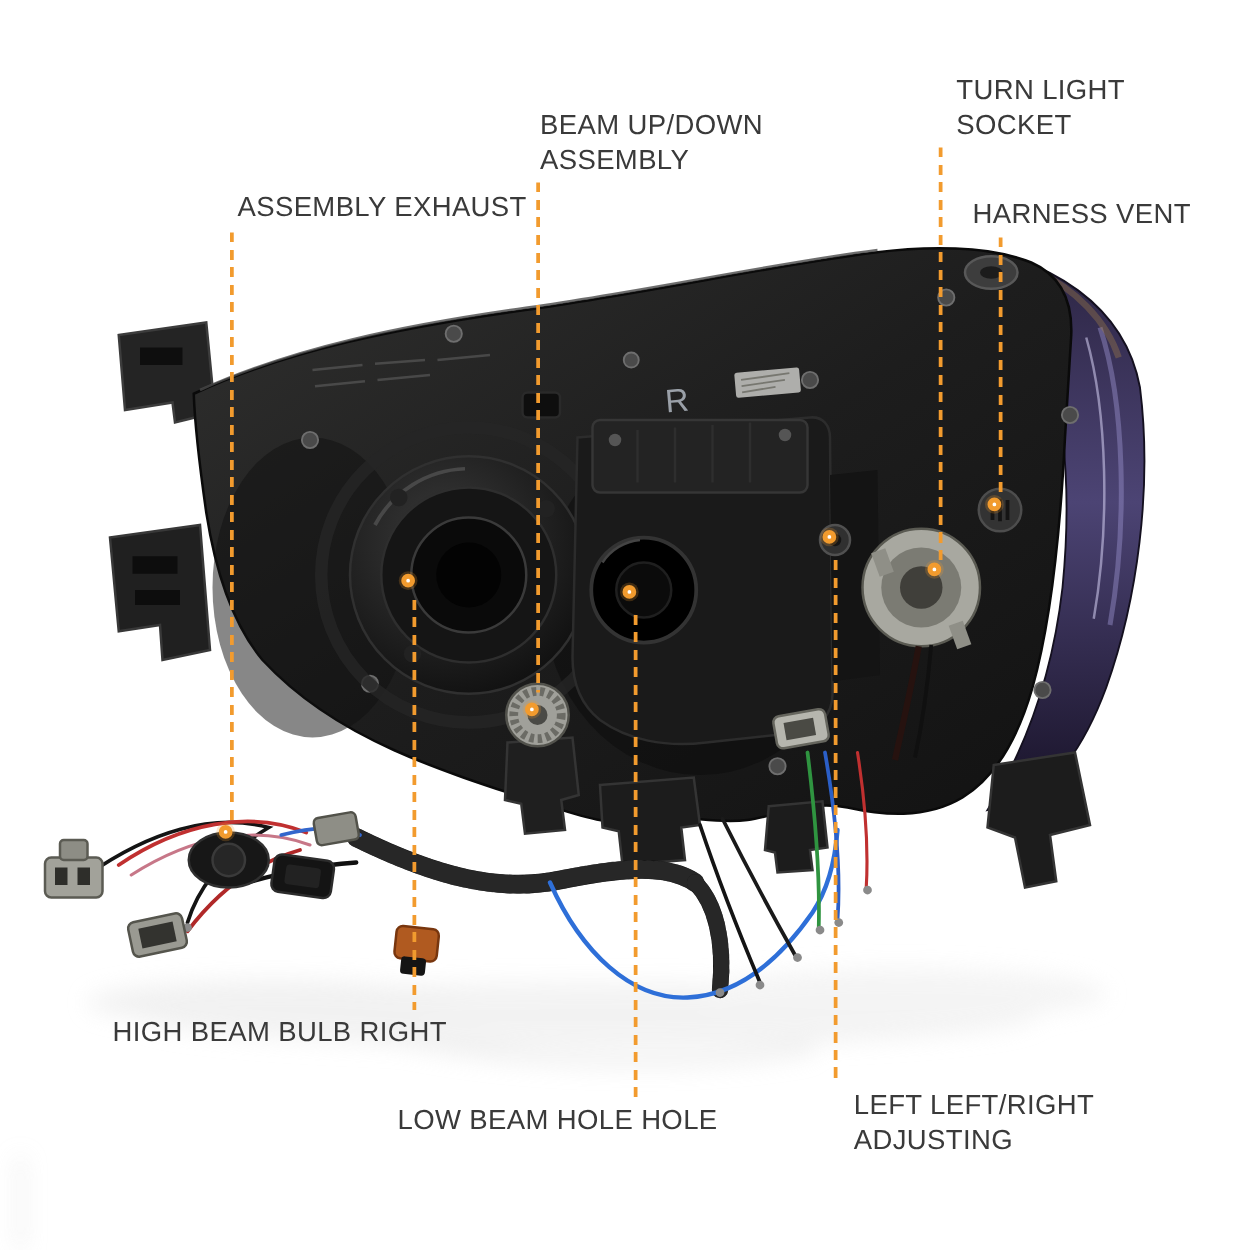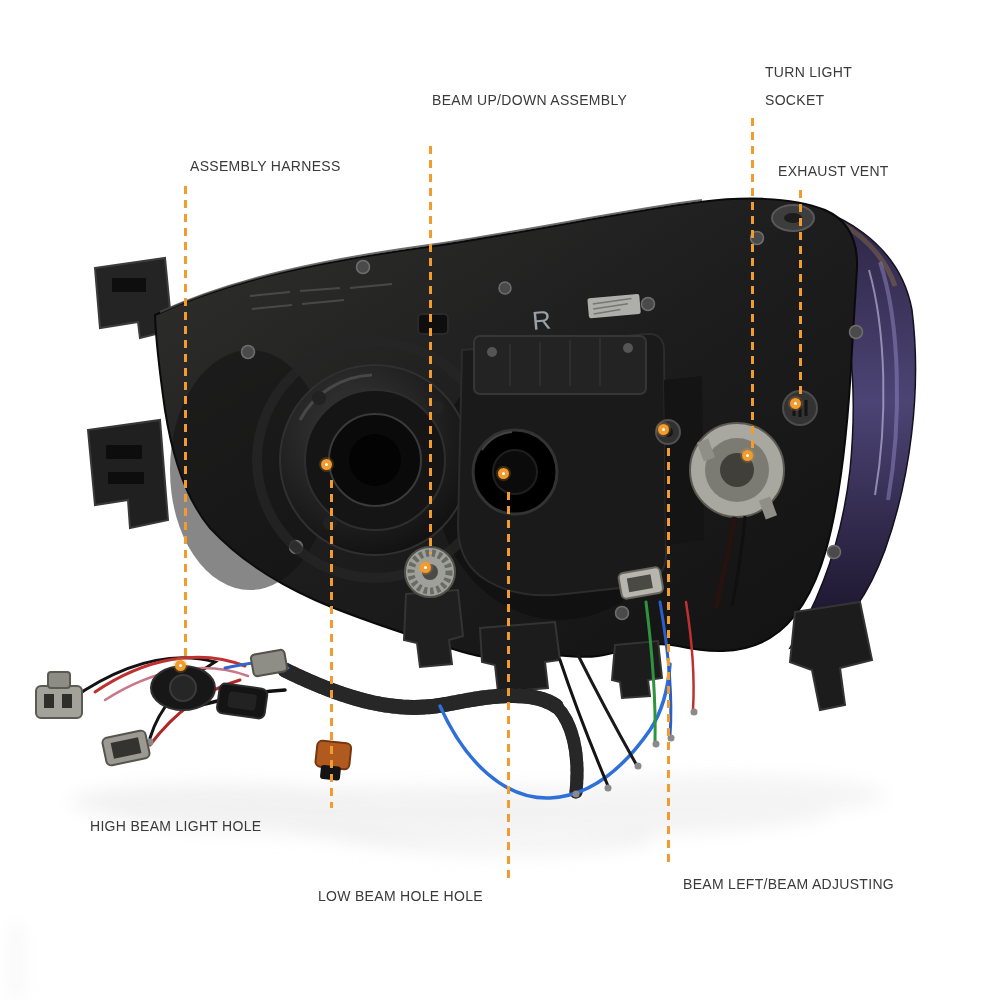--- a/index.html
+++ b/index.html
@@ -8,21 +8,21 @@
     --bg:#ffffff;
   }
   *{margin:0;padding:0;box-sizing:border-box;}
   html,body{width:1000px;height:1000px;background:var(--bg);overflow:hidden;}
   .stage{position:relative;width:1000px;height:1000px;background:var(--bg);
          font-family:"Liberation Sans", sans-serif;}
   .photo{position:absolute;left:0;top:0;width:1000px;height:1000px;}
   .callout-label{
     position:absolute;
     color:var(--label);
-    font-size:14px;
+    font-size:22px;
     line-height:28px;
     letter-spacing:.3px;
     font-weight:400;
     white-space:pre-line;
   }
   .leader{
     position:absolute;
     width:3px;
     background:repeating-linear-gradient(to bottom,var(--accent) 0 8px,transparent 8px 14px);
   }
@@ -247,54 +247,54 @@
         </g>
         <g transform="rotate(-10 641 584)">
           <rect x="620" y="570" width="42" height="26" rx="5" fill="#b6b6ae" stroke="#66665e" stroke-width="2"></rect>
           <rect x="628" y="576" width="24" height="14" fill="#4a4a44"></rect>
         </g>
       </g>
     </g>
   </svg>
 
   <div>
-    <div class="callout-label" style="left:190px;top:152px">ASSEMBLY HARNESS</div>
+    <div class="callout-label" style="left:190px;top:152px">ASSEMBLY EXHAUST</div>
     <div class="leader" style="left:184px;top:186px;height:470px"></div>
     <div class="dot" style="left:175px;top:660px"></div>
   </div>
 
   <div>
     <div class="callout-label" style="left:432px;top:86px;width:200px">BEAM UP/DOWN ASSEMBLY</div>
     <div class="leader" style="left:429px;top:146px;height:408px"></div>
     <div class="dot" style="left:420px;top:562px"></div>
   </div>
 
   <div>
     <div class="callout-label" style="left:765px;top:58px;width:150px">TURN LIGHT SOCKET</div>
     <div class="leader" style="left:751px;top:118px;height:330px"></div>
     <div class="dot" style="left:742px;top:450px"></div>
   </div>
 
   <div>
-    <div class="callout-label" style="left:778px;top:157px">EXHAUST VENT</div>
+    <div class="callout-label" style="left:778px;top:157px">HARNESS VENT</div>
     <div class="leader" style="left:799px;top:190px;height:206px"></div>
     <div class="dot" style="left:790px;top:398px"></div>
   </div>
 
   <div>
-    <div class="callout-label" style="left:90px;top:812px">HIGH BEAM LIGHT HOLE</div>
+    <div class="callout-label" style="left:90px;top:812px">HIGH BEAM BULB RIGHT</div>
     <div class="leader" style="left:330px;top:480px;height:328px"></div>
     <div class="dot" style="left:321px;top:459px"></div>
   </div>
 
   <div>
     <div class="callout-label" style="left:318px;top:882px">LOW BEAM HOLE HOLE</div>
     <div class="leader" style="left:507px;top:492px;height:388px"></div>
     <div class="dot" style="left:498px;top:468px"></div>
   </div>
 
   <div>
-    <div class="callout-label" style="left:683px;top:870px;width:220px">BEAM LEFT/BEAM ADJUSTING</div>
+    <div class="callout-label" style="left:683px;top:870px;width:220px">LEFT LEFT/RIGHT ADJUSTING</div>
     <div class="leader" style="left:667px;top:448px;height:420px"></div>
     <div class="dot" style="left:658px;top:424px"></div>
   </div>
 
 </div>
 
 </body></html>

